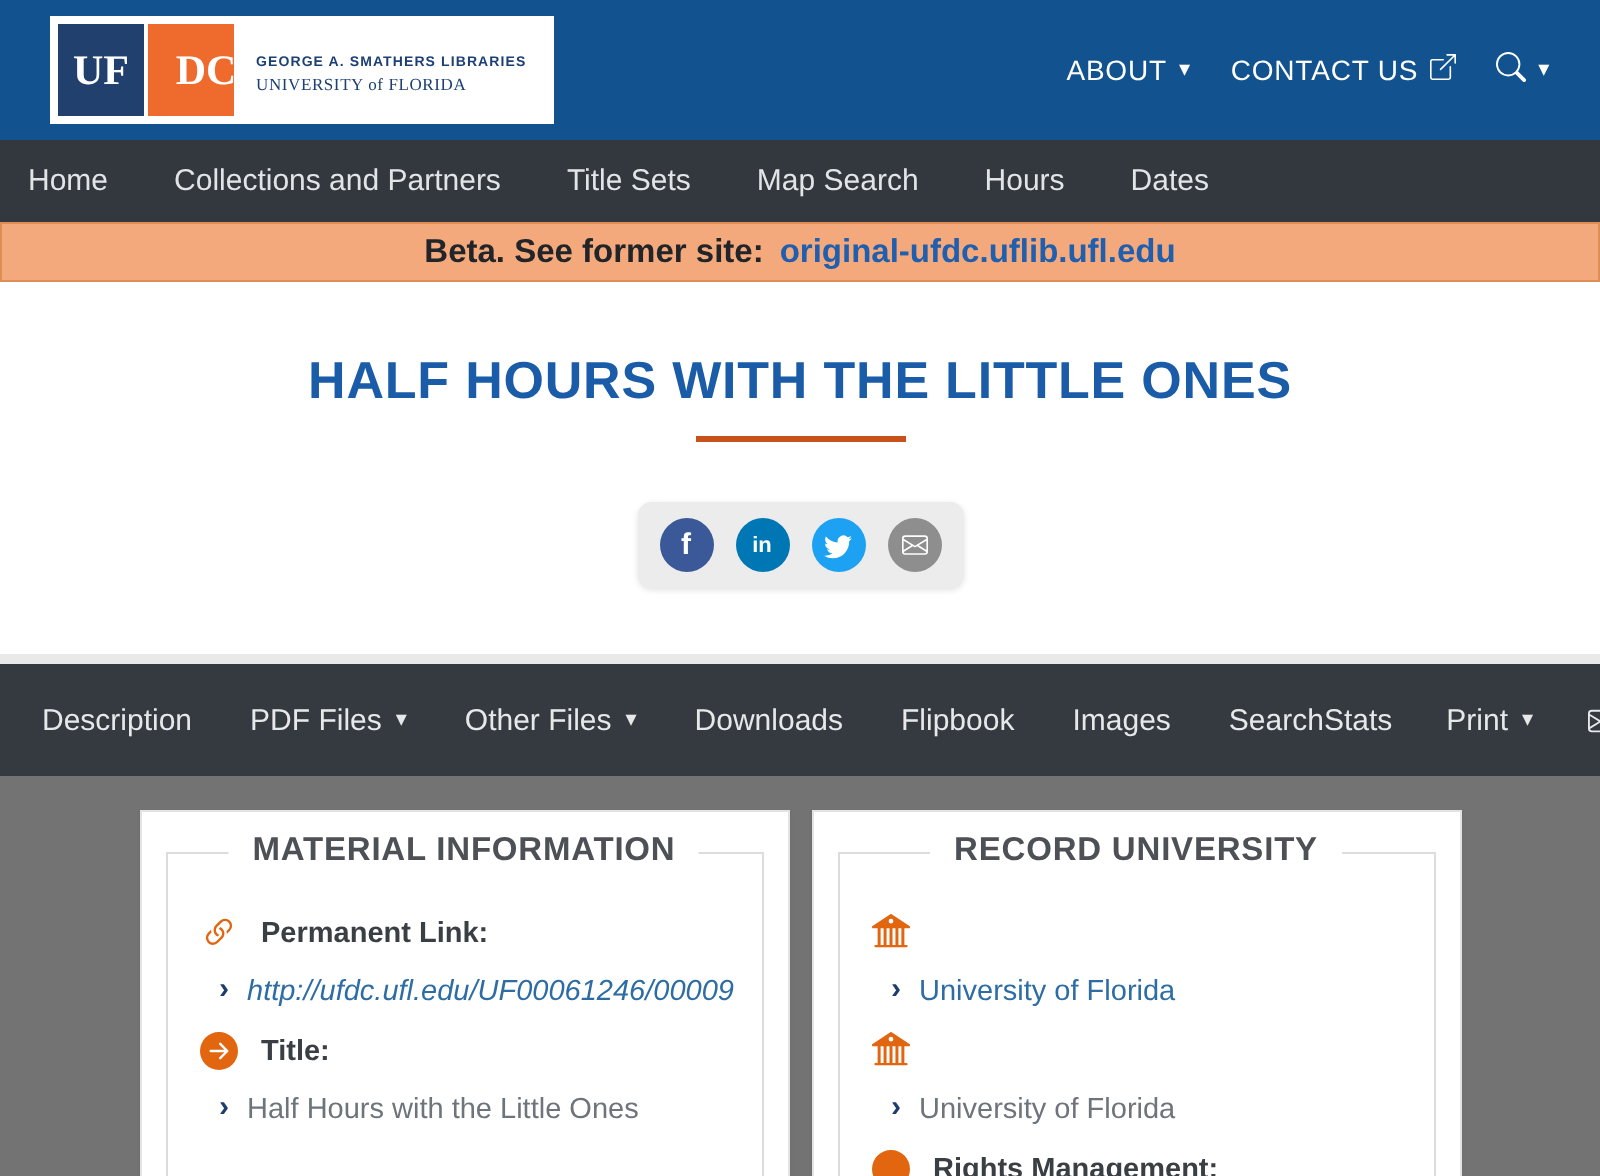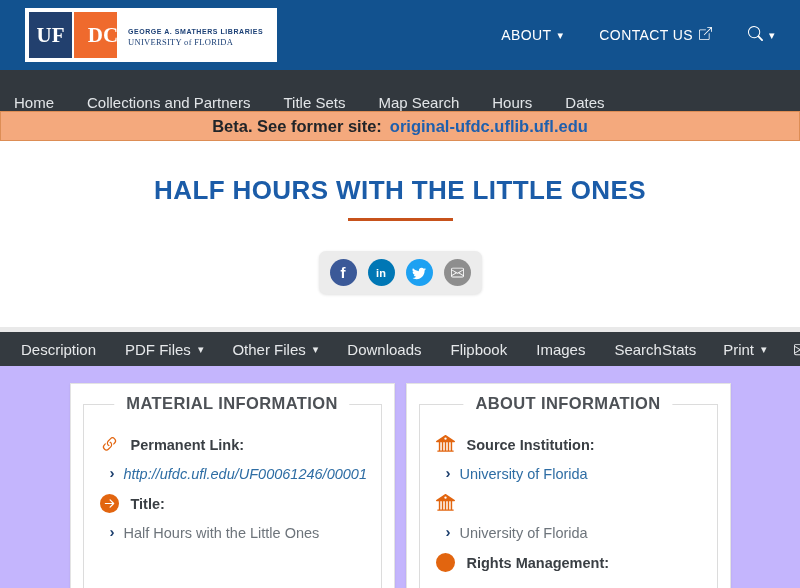--- a/index.html
+++ b/index.html
@@ -16,26 +16,26 @@
   .logo-sq { width:43px; display:flex; align-items:center; justify-content:center;
     font-weight:bold; font-size:21px; color:#fff; font-family:"Liberation Serif", serif; }
   .uf-sq { background:#22406e; margin-right:2px; }
   .dc-sq { background:#ef6a2d;padding-left:15px; }
   .logo-text { padding:1px 10px 0 11px; display:flex; flex-direction:column; justify-content:center; }
   .logo-title { font-family:"Liberation Serif", serif; color:#1c4076; font-size:19px; line-height:1.05; }
   .logo-sub1 { color:#1c4076; font-size:7px; font-weight:bold; letter-spacing:0.55px; margin-top:3px; }
   .logo-sub2 { font-family:"Liberation Serif", serif; color:#1c4076; font-size:8.5px;
     letter-spacing:0.3px; margin-top:2px; }
   .header-spacer { flex:1; }
-  .header-menu { display:flex; align-items:center; gap:36px; color:#fff;
+  .header-menu { display:flex; align-items:center; gap:20px; color:#fff;
     font-size:14px; letter-spacing:0.4px; }
   .header-item { display:flex; align-items:center; gap:6px; cursor:pointer; }
   .caret { font-size:11px; line-height:1; }
   
-  .navbar { background:#32383e; height:41px; display:flex; align-items:flex-end;
+  .navbar { background:#32383e; height:41px; display:flex; align-items:center;
     padding:0 14px; gap:33px; flex:0 0 auto; }
   .nav-item { color:#e2e5e8; font-size:15px; cursor:pointer; white-space:nowrap; }
   
   .banner { background:#f4a97d; border:1px solid #dd8d55; height:30px; display:flex;
     align-items:center; justify-content:center; gap:8px; font-size:16.5px;
     font-weight:bold; color:#212529; flex:0 0 auto; }
   .banner-link { color:#1f5fad; text-decoration:none; font-weight:bold; cursor:pointer; }
   
   .hero { background:#fff; text-align:center; padding-top:34px; height:186px; flex:0 0 auto; }
   .page-title { color:#1b5ca8; font-size:26px; font-weight:bold; letter-spacing:0.4px; }
@@ -43,27 +43,27 @@
   .social-bar { display:inline-flex; gap:11px; background:#ececec; border-radius:7px;
     padding:8px 11px; margin-top:30px; box-shadow:0 1px 3px rgba(0,0,0,0.12); }
   .soc { width:27px; height:27px; border-radius:50%; display:flex; align-items:center;
     justify-content:center; color:#fff; cursor:pointer; }
   .soc-fb { background:#3b5998; font-weight:bold; font-size:15px; }
   .soc-in { background:#0077b5; font-weight:bold; font-size:11px; }
   .soc-tw { background:#1da1f2; }
   .soc-em { background:#8e8e8e; }
   
   .pre-toolbar { height:5px; background:#e9e9e9; flex:0 0 auto; }
-  .toolbar { background:#343a40; height:34px; display:flex; align-items:center;
+  .toolbar { background:#343a40; height:56px; display:flex; align-items:center;
     padding:0 21px; color:#e6e8ea; font-size:15px; flex:0 0 auto; }
   .tb-left { display:flex; gap:29px; align-items:center; }
   .tb-right { margin-left:auto; display:flex; gap:27px; align-items:center; }
   .tb-item { display:flex; align-items:center; gap:7px; cursor:pointer; white-space:nowrap; }
   
-  .content { background:#c4b5fd; flex:1; display:flex; justify-content:center;
+  .content { background:#737373; flex:1; display:flex; justify-content:center;
     gap:11px; padding-top:17px; overflow:hidden; }
   .panel { width:325px; background:#fff; border:1px solid #e3e3e3;
     box-shadow:0 1px 2px rgba(0,0,0,0.08); padding:20px 12px 0; height:400px; }
   .fs { border:1px solid #dcdcdc; position:relative; height:100%; padding:6px 16px 0; }
   .fs-title { position:absolute; top:-11px; left:50%; transform:translateX(-50%);
     background:#fff; padding:0 12px; font-size:16.5px; font-weight:bold;
     color:#4d5156; letter-spacing:0.4px; white-space:nowrap; }
   .p-label { display:flex; align-items:center; gap:12px; margin-top:11px;
     color:#3a3f44; font-weight:bold; font-size:14.5px; line-height:18px; }
   .p-label.first { margin-top:24px; }
@@ -211,49 +211,48 @@
         <span class="p-icon">
           <svg width="19" height="19" viewBox="0 0 16 16" fill="#e2650f">
               <path d="M4.715 6.542 3.343 7.914a3 3 0 1 0 4.243 4.243l1.828-1.829A3 3 0 0 0 8.586 5.5L8 6.086a1.002 1.002 0 0 0-.154.199 2 2 0 0 1 .861 3.337L6.88 11.45a2 2 0 1 1-2.83-2.83l.793-.792a4.018 4.018 0 0 1-.128-1.287z"></path>
               <path d="M6.586 4.672A3 3 0 0 0 7.414 9.5l.775-.776a2 2 0 0 1-.896-3.346L9.12 3.55a2 2 0 1 1 2.83 2.83l-.793.792c.112.42.155.855.128 1.287l1.372-1.372a3 3 0 1 0-4.243-4.243L6.586 4.672z"></path>
             </svg>
         </span>
         <span>Permanent Link:</span>
       </div>
       <div class="p-value">
         <span class="chev">›</span>
-        <span class="v-link-italic">http://ufdc.ufl.edu/UF00061246/00001</span>
+        <span class="v-link-italic">http://ufdc.ufl.edu/UF00061246/00009</span>
       </div>
 
       <div class="p-label">
         <span class="p-icon">
           <svg width="19" height="19" viewBox="0 0 16 16" fill="#e2650f">
               <path d="M8 0a8 8 0 1 1 0 16A8 8 0 0 1 8 0zM4.5 7.5a.5.5 0 0 0 0 1h5.793l-2.147 2.146a.5.5 0 0 0 .708.708l3-3a.5.5 0 0 0 0-.708l-3-3a.5.5 0 1 0-.708.708L10.293 7.5H4.5z"></path>
             </svg>
         </span>
         <span>Title:</span>
       </div>
       <div class="p-value">
         <span class="chev">›</span>
         <span class="v-text">Half Hours with the Little Ones</span>
       </div>
     </div>
   </div>
 
   <div class="panel">
     <div class="fs">
-      <div class="fs-title">ABOUT INFORMATION</div>
+      <div class="fs-title">RECORD UNIVERSITY</div>
 
       <div class="p-label first">
         <span class="p-icon">
           <svg width="19" height="19" viewBox="0 0 16 16" fill="#e2650f">
               <path d="M8.277.084a.5.5 0 0 0-.554 0l-7.5 5A.5.5 0 0 0 .5 6h1.875v7H1.5a.5.5 0 0 0 0 1h13a.5.5 0 1 0 0-1h-.875V6H15.5a.5.5 0 0 0 .277-.916l-7.5-5zM12.375 6v7h-1.25V6h1.25zm-2.5 0v7h-1.25V6h1.25zm-2.5 0v7h-1.25V6h1.25zm-2.5 0v7h-1.25V6h1.25zM8 4a1 1 0 1 1 0-2 1 1 0 0 1 0 2z"></path>
             </svg>
         </span>
-        <span>Source Institution:</span>
       </div>
       <div class="p-value">
         <span class="chev">›</span>
         <span class="v-link">University of Florida</span>
       </div>
 
       <div class="p-label">
         <span class="p-icon">
           <svg width="19" height="19" viewBox="0 0 16 16" fill="#e2650f">
               <path d="M8.277.084a.5.5 0 0 0-.554 0l-7.5 5A.5.5 0 0 0 .5 6h1.875v7H1.5a.5.5 0 0 0 0 1h13a.5.5 0 1 0 0-1h-.875V6H15.5a.5.5 0 0 0 .277-.916l-7.5-5zM12.375 6v7h-1.25V6h1.25zm-2.5 0v7h-1.25V6h1.25zm-2.5 0v7h-1.25V6h1.25zm-2.5 0v7h-1.25V6h1.25zM8 4a1 1 0 1 1 0-2 1 1 0 0 1 0 2z"></path>

